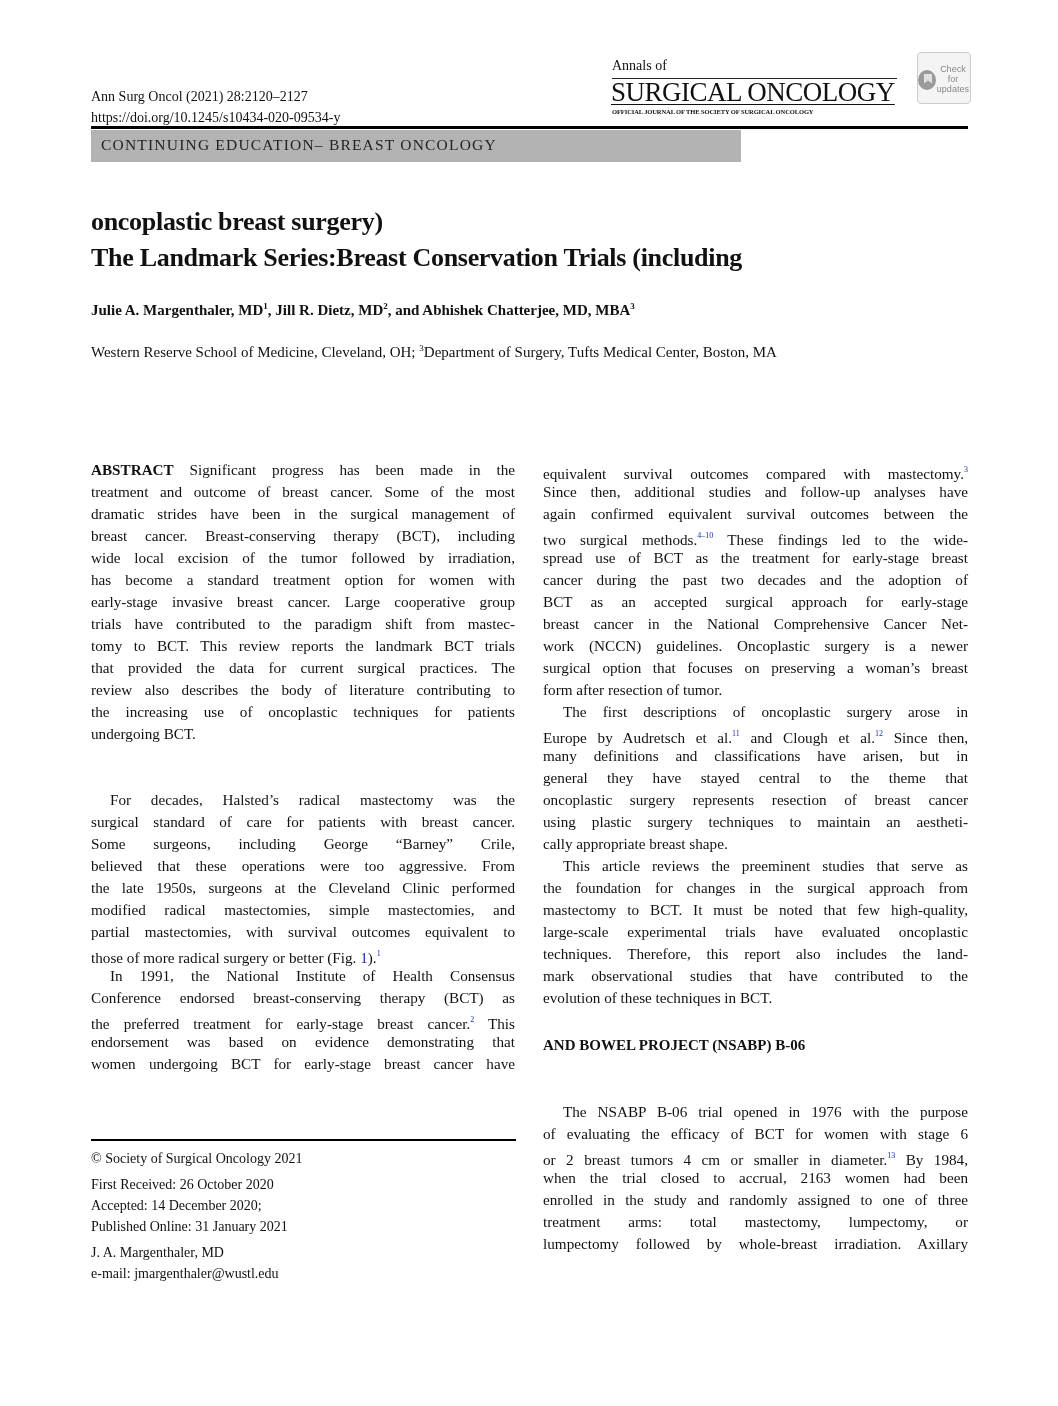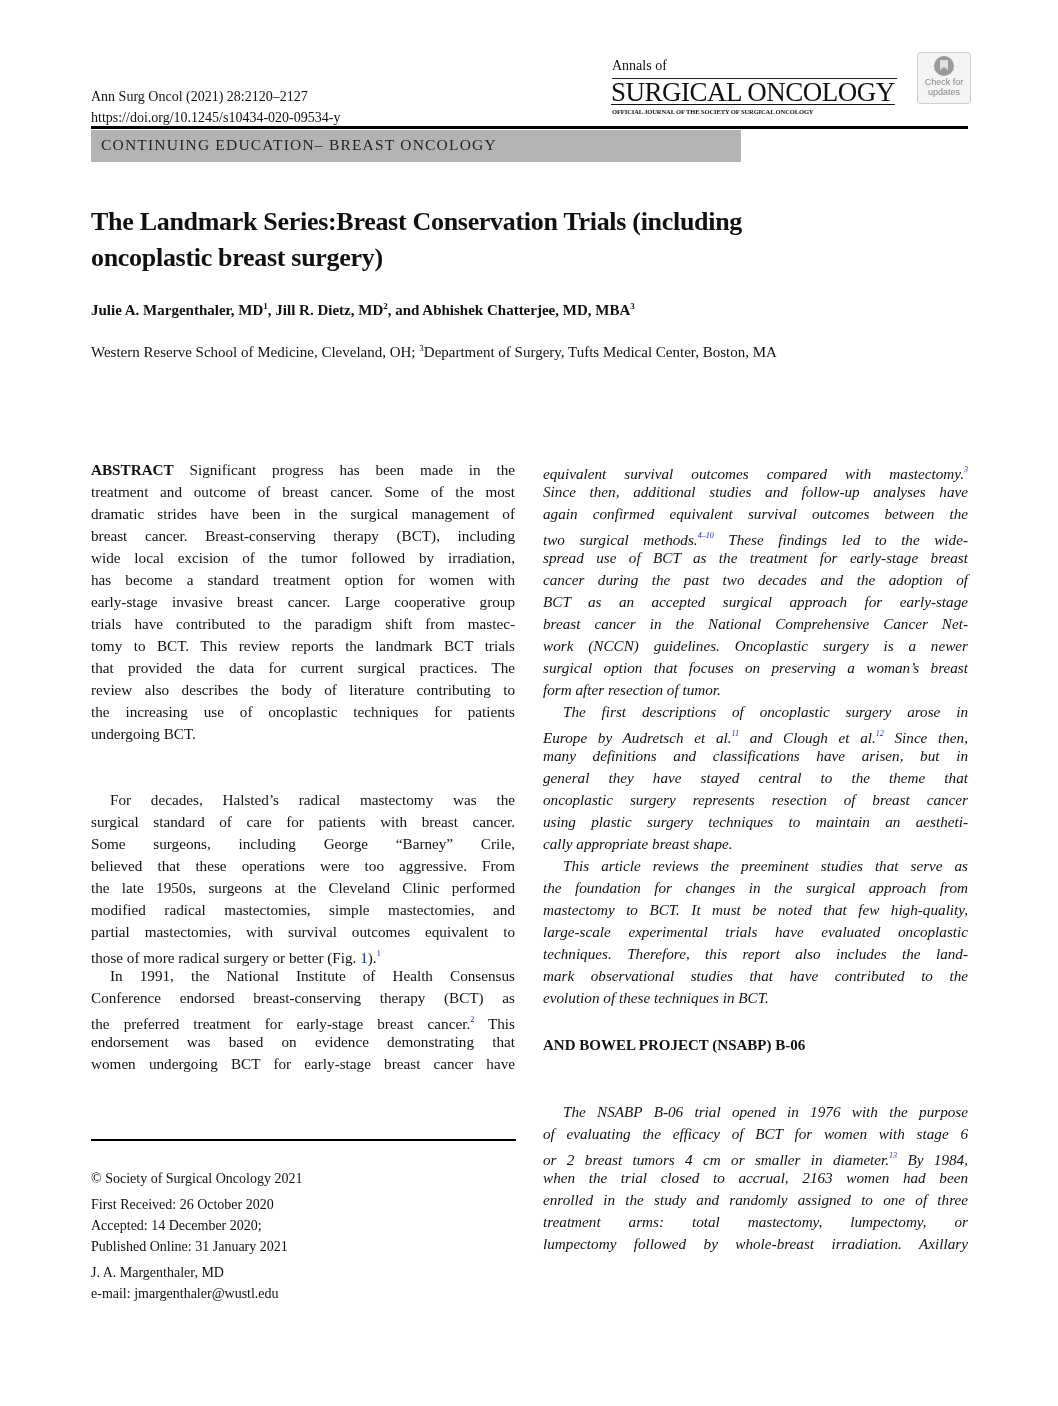--- a/index.html
+++ b/index.html
@@ -4,42 +4,42 @@
 <style>
   html, body { margin: 0; padding: 0; background: #ffffff; }
   body { width: 1058px; height: 1406px; position: relative; overflow: hidden;
          font-family: "Liberation Serif", "DejaVu Serif", serif; color: #111; }
   .abs { position: absolute; }
   .hdr-cit { left: 91px; top: 54px; font-size: 14px; line-height: 21px; margin-top: 32px; }
   .journal-of { left: 612px; top: 58px; font-size: 14px; }
   .journal-rule { left: 612px; top: 78px; width: 285px; height: 1px; background: #222; }
   .journal-name { left: 611px; top: 77px; font-size: 27px; letter-spacing: -0.5px; text-decoration: underline; text-decoration-thickness: 1px; text-underline-offset: 3px; }
   .journal-sub { left: 612px; top: 108px; font-size: 6.5px; font-weight: bold; letter-spacing: -0.1px; }
-  .cfu { left: 917px; top: 52px; width: 52px; height: 50px; border: 1px solid #ccc; border-radius: 4px; background: #f4f4f4; display: flex; flex-direction: column; align-items: center; }
+  .cfu { left: 917px; top: 52px; width: 52px; height: 50px; border: 1px solid #ccc; border-radius: 4px; background: #f4f4f4; display: flex; flex-direction: row; align-items: center; }
   .cfu-circle { width: 20px; height: 20px; border-radius: 50%; background: #9a9a9a; margin-top: 3px; position: relative; }
   .cfu-circle::after { content: ""; position: absolute; left: 6px; top: 4px; width: 8px; height: 10px; background: #e0e0e0; clip-path: polygon(0 0, 100% 0, 100% 100%, 50% 70%, 0 100%); }
   .cfu-text { font-family: "Liberation Sans", sans-serif; font-size: 9px; color: #888; line-height: 10px; text-align: center; margin-top: 1px; }
   .top-rule { left: 91px; top: 126px; width: 877px; height: 3px; background: #000; }
   .section-bar { left: 91px; top: 130px; width: 650px; height: 32px; background: #b3b3b3; }
   .section-label { left: 101px; top: 136px; font-size: 15.5px; letter-spacing: 1.2px; color: #222; }
   .title { left: 91px; top: 204px; font-size: 26px; font-weight: bold; line-height: 36px; width: 880px; letter-spacing: -0.3px; }
   .authors { left: 91px; top: 301px; font-size: 15px; font-weight: bold; }
   .authors sup, .affil sup { font-size: 9px; }
   .affil { left: 91px; top: 336px; font-size: 15px; line-height: 24px; width: 880px; }
   .col { font-size: 15.2px; line-height: 22px; }
   .ln { position: absolute; white-space: nowrap; text-align: justify; text-align-last: justify; }
   .ln.last { text-align-last: left; }
   .lcol { left: 91px; width: 424px; }
-  .rcol { left: 543px; width: 425px; font-style: italic; }
+  .rcol { left: 543px; width: 425px; }
   .ref { color: #1a2fb0; font-size: 8px; vertical-align: 7px; }
   .reflink { color: #1a2fb0; }
   .bold { font-weight: bold; }
   .heading { font-weight: bold; font-size: 15px; line-height: 22px; }
   .fn-rule { left: 91px; top: 1139px; width: 425px; height: 2px; background: #000; }
-  .fn { font-size: 14px; line-height: 21px; left: 91px; margin-top: 20px; }
+  .fn { font-size: 14px; line-height: 21px; left: 91px; }
 </style>
 </head>
 <body>
 
 <div class="abs hdr-cit">
   <div>Ann Surg Oncol (2021) 28:2120–2127</div>
   <div>https://doi.org/10.1245/s10434-020-09534-y</div>
 </div>
 <div class="abs journal-of">Annals of</div>
 <div class="abs journal-rule"></div>
@@ -50,22 +50,22 @@
   <div class="cfu-text">
     <div>Check for</div>
     <div>updates</div>
   </div>
 </div>
 <div class="abs top-rule"></div>
 <div class="abs section-bar"></div>
 <div class="abs section-label">CONTINUING EDUCATION– BREAST ONCOLOGY</div>
 
 <div class="abs title">
+  <div>oncoplastic breast surgery)</div>
   <div>The Landmark Series:Breast Conservation Trials (including</div>
-  <div>oncoplastic breast surgery)</div>
 </div>
 <div class="abs authors">
   <span>Julie A. Margenthaler, MD</span><sup>1</sup><span>, </span><span>Jill R. Dietz, MD</span><sup>2</sup><span>, and </span><span>Abhishek Chatterjee, MD, MBA</span><sup>3</sup>
 </div>
 <div class="abs affil">
   <div><span>Western Reserve School of Medicine, Cleveland, OH; </span><sup>3</sup><span>Department of Surgery, Tufts Medical Center, Boston, MA</span></div>
 </div>
 
 <div class="col">
   <div class="ln lcol" style="top:459px"><span class="bold">ABSTRACT</span><span> Significant progress has been made in the</span></div>

